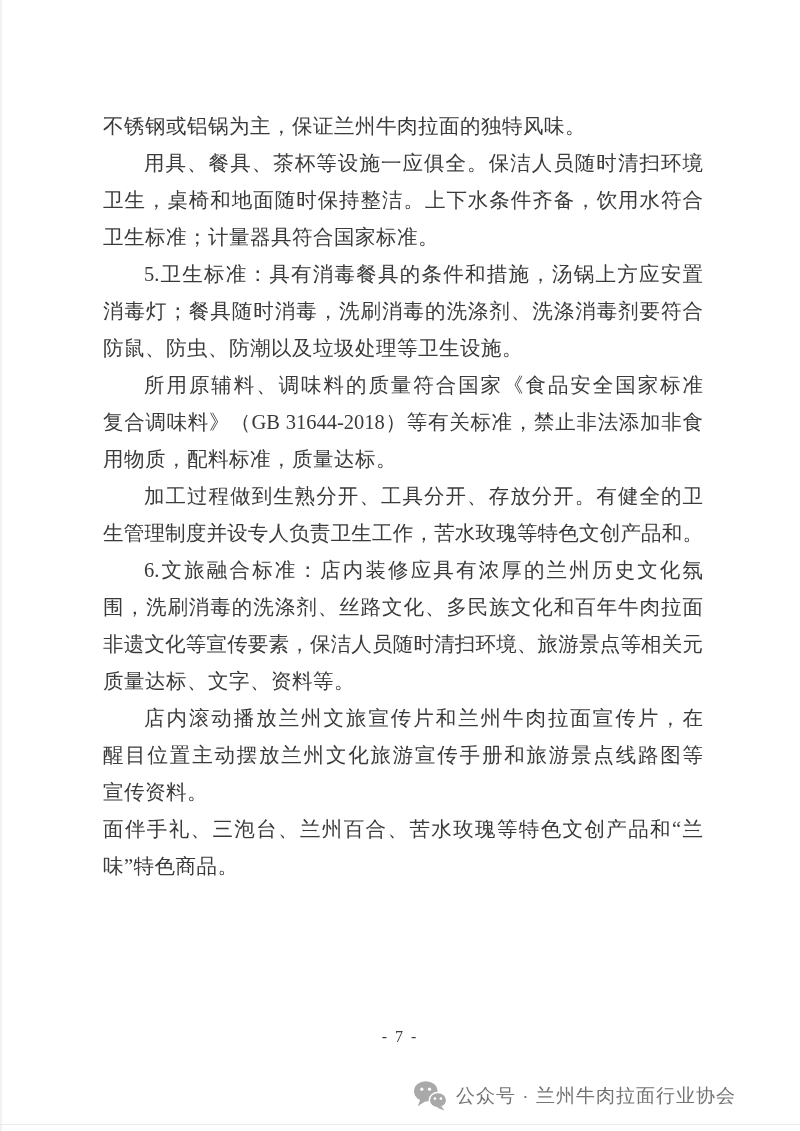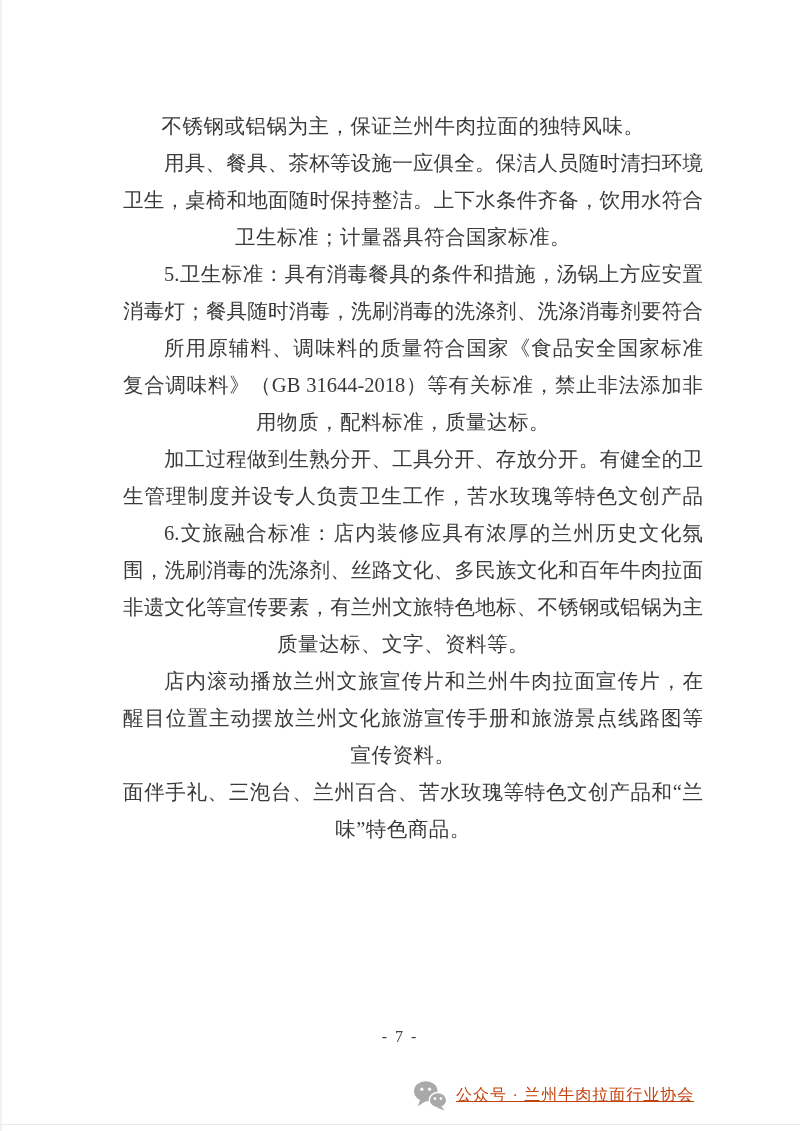--- a/index.html
+++ b/index.html
@@ -34,28 +34,27 @@
     width: 600px;
     color: #3a3a3a;
   }
   .line {
     height: 37px;
     line-height: 37px;
     font-size: 20.5px;
     letter-spacing: 0.5px;
     white-space: nowrap;
     overflow: hidden;
-    text-align: center;
+    text-align: left;
   }
   .line.fill {
     white-space: normal;
     text-align: justify;
     text-align-last: justify;
     letter-spacing: 0;
-    margin-left: 20px;
   }
   .line.indent {
     text-indent: 2em;
   }
   .page-number {
     position: absolute;
     left: 0; top: 1028px;
     width: 800px;
     text-align: center;
     font-size: 16px;
@@ -69,50 +68,50 @@
     display: flex;
     align-items: center;
     gap: 9px;
   }
   .wx-icon {
     display: inline-block;
     width: 34px;
     height: 31px;
   }
   .wx-label {
-    font-size: 16px;
+    font-size: 19px;
     letter-spacing: 1px;
-    color: #c2410c;
+    color: #737373;
     font-family: "Liberation Sans", "DejaVu Sans", sans-serif;
     white-space: nowrap;
-    text-decoration: underline;
   }
 </style>
 </head>
 <body>
 
 <div class="page">
 
   <div class="page-edge-left"></div>
 
   <div class="doc-body" id="doc-body">
       <div class="line">不锈钢或铝锅为主，保证兰州牛肉拉面的独特风味。</div>
       <div class="line fill indent">用具、餐具、茶杯等设施一应俱全。保洁人员随时清扫环境</div>
       <div class="line fill">卫生，桌椅和地面随时保持整洁。上下水条件齐备，饮用水符合</div>
       <div class="line">卫生标准；计量器具符合国家标准。</div>
       <div class="line fill indent">5.卫生标准：具有消毒餐具的条件和措施，汤锅上方应安置</div>
       <div class="line fill">消毒灯；餐具随时消毒，洗刷消毒的洗涤剂、洗涤消毒剂要符合</div>
+      <div class="line">防鼠、防虫、防潮以及垃圾处理等卫生设施。</div>
       <div class="line fill indent">所用原辅料、调味料的质量符合国家《食品安全国家标准</div>
       <div class="line fill">复合调味料》（GB 31644-2018）等有关标准，禁止非法添加非食</div>
       <div class="line">用物质，配料标准，质量达标。</div>
       <div class="line fill indent">加工过程做到生熟分开、工具分开、存放分开。有健全的卫</div>
       <div class="line fill">生管理制度并设专人负责卫生工作，苦水玫瑰等特色文创产品和。</div>
       <div class="line fill indent">6.文旅融合标准：店内装修应具有浓厚的兰州历史文化氛</div>
       <div class="line fill">围，洗刷消毒的洗涤剂、丝路文化、多民族文化和百年牛肉拉面</div>
-      <div class="line fill">非遗文化等宣传要素，有兰州文旅特色地标、不锈钢或铝锅为主</div>
+      <div class="line fill">非遗文化等宣传要素，保洁人员随时清扫环境、旅游景点等相关元</div>
       <div class="line">质量达标、文字、资料等。</div>
       <div class="line fill indent">店内滚动播放兰州文旅宣传片和兰州牛肉拉面宣传片，在</div>
       <div class="line fill">醒目位置主动摆放兰州文化旅游宣传手册和旅游景点线路图等</div>
       <div class="line">宣传资料。</div>
       <div class="line fill">面伴手礼、三泡台、兰州百合、苦水玫瑰等特色文创产品和“兰</div>
       <div class="line">味”特色商品。</div>
     </div>
 
   <div class="page-number">- 7 -</div>
 

